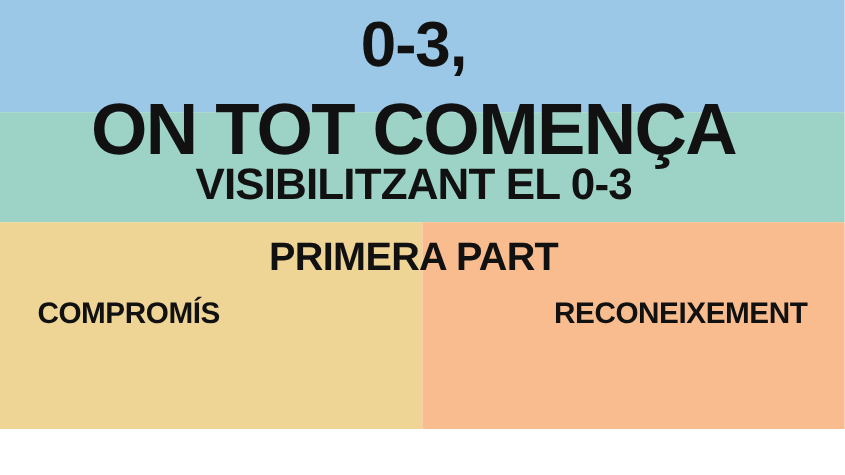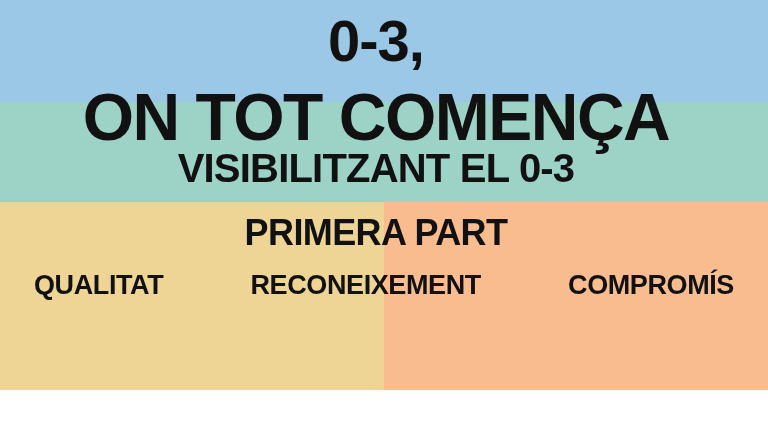--- a/index.html
+++ b/index.html
@@ -115,23 +115,22 @@
   </div>
   <div class="band" id="band-white"></div>
 
   <div id="text-layer">
     <div class="headline" id="title-line-1">0-3,</div>
     <div class="headline" id="title-line-2">ON TOT COMENÇA</div>
     <div class="headline" id="subtitle-line-1">VISIBILITZANT EL 0-3</div>
     <div class="headline" id="subtitle-line-2">PRIMERA PART</div>
 
     <div id="keyword-row">
-      <div class="keyword">QUALITAT</div>
+      <div class="keyword">COMPROMÍS</div>
       <div class="keyword">RECONEIXEMENT</div>
-      <div class="keyword">COMPROMÍS</div>
     </div>
   </div>
 
   <div id="footer-bar">
 
     
 
     
 
     

